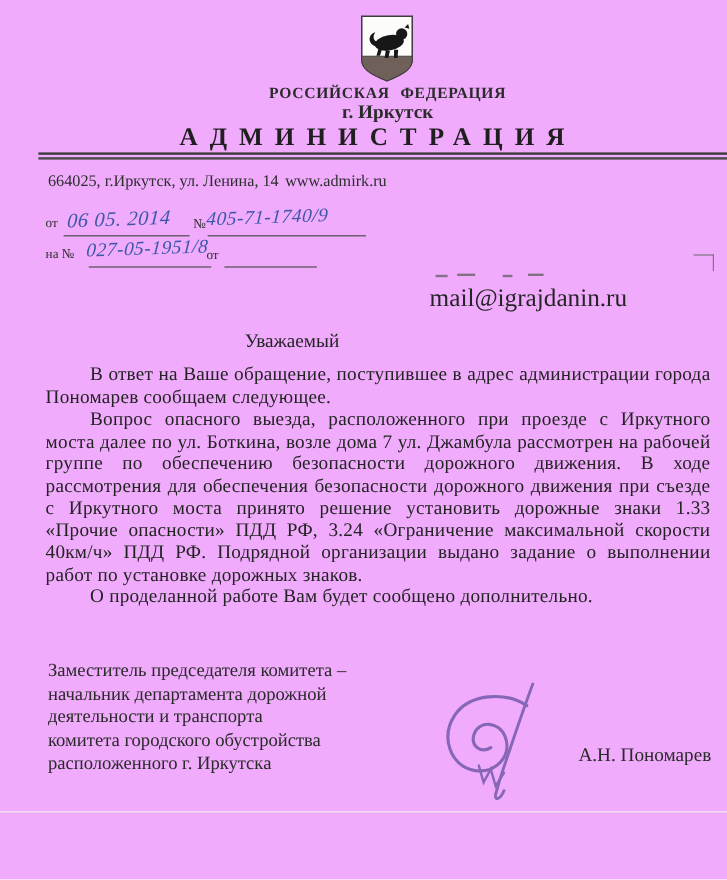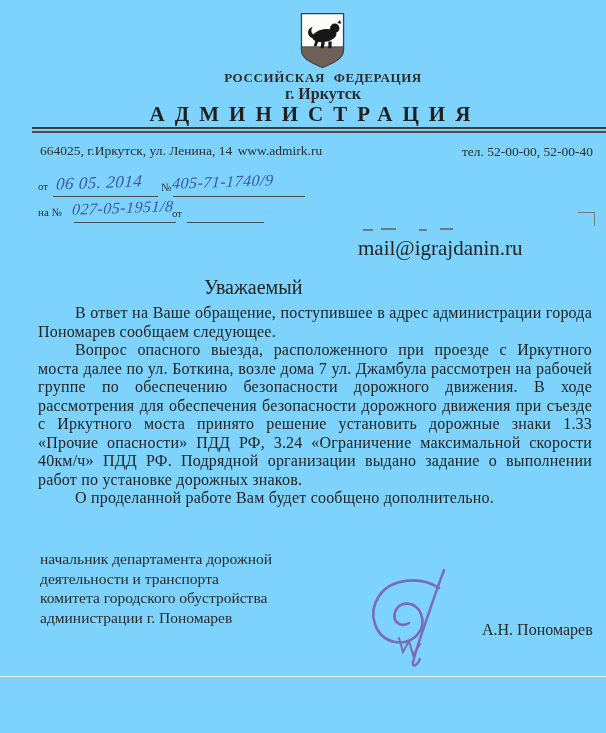--- a/index.html
+++ b/index.html
@@ -1,18 +1,18 @@
 <!DOCTYPE html>
 <html lang="ru"><head>
 <meta charset="utf-8">
 <style>
   html,body{margin:0;padding:0;background:#ffffff;}
   .page{
     position:relative;width:606px;height:733px;overflow:hidden;
-    background:#7dd3fc;color:#262626;
+    background:#f0abfc;color:#262626;
     font-family:"Liberation Serif", serif;
   }
   
   .emblem{position:absolute;left:300px;top:12px;width:45px;height:57px;}
   .country{position:absolute;left:173px;top:70px;width:300px;text-align:center;
     font-weight:bold;font-size:13px;letter-spacing:.6px;word-spacing:5px;color:#2b2b2b;}
   .city{position:absolute;left:173px;top:85px;width:300px;text-align:center;
     font-weight:bold;font-size:16px;color:#2b2b2b;}
   .org-title{position:absolute;left:40px;top:102px;width:530px;text-align:center;
     font-weight:bold;font-size:21px;letter-spacing:10px;padding-left:10px;color:#1f1f1f;}
@@ -25,21 +25,21 @@
   .reflabel{position:absolute;font-size:11px;color:#2e2e2e;}
   .u{position:absolute;height:1px;background:#4c4c4c;}
   .hand{position:absolute;font-style:italic;font-size:17px;letter-spacing:.5px;
     color:#3c57a8;transform:rotate(-2deg) skewX(-6deg);white-space:nowrap;}
   
   .corner{position:absolute;left:578px;top:212px;width:16px;height:13px;
     border-top:1px solid #777;border-right:1px solid #777;}
   .dash{position:absolute;height:2px;background:#5d5d5d;opacity:.75;}
   .email{position:absolute;left:358px;top:236px;font-size:21px;color:#242424;}
   
-  .salutation{position:absolute;left:204px;top:276px;font-size:20px;color:#242424;}
+  .salutation{position:absolute;left:204px;top:276px;font-size:16px;color:#242424;}
   .body{position:absolute;left:38px;top:304px;width:554px;}
   .body p{margin:0;text-indent:37px;text-align:justify;
     font-size:16px;line-height:18.5px;letter-spacing:.2px;color:#232323;}
   
   .signoff{position:absolute;left:40px;top:549px;width:310px;
     font-size:15.5px;line-height:19.5px;color:#2a2a2a;}
   .sig{position:absolute;left:347px;top:560px;width:130px;height:112px;}
   .signer{position:absolute;left:482px;top:621px;font-size:16px;color:#2a2a2a;}
   .scan-edge{position:absolute;left:0;top:676px;width:606px;height:1px;background:#efede7;}
 </style>
@@ -64,21 +64,20 @@
 
   <div class="country">РОССИЙСКАЯ ФЕДЕРАЦИЯ</div>
   <div class="city">г. Иркутск</div>
   <div class="org-title">АДМИНИСТРАЦИЯ</div>
   <div class="rule"></div>
 
   <div class="addr">
     <span>664025,  г.Иркутск, ул. Ленина, 14</span>
     <span class="site">www.admirk.ru</span>
   </div>
-  <div class="phone">тел. 52-00-00, 52-00-40</div>
 
   <span class="reflabel" style="left:38px;top:180px;">от</span>
   <span class="u" style="left:53px;top:196px;width:105px;"></span>
   <span class="hand" style="left:56px;top:173px;">06 05. 2014</span>
 
   <span class="reflabel" style="left:161px;top:181px;">№</span>
   <span class="u" style="left:173px;top:196px;width:132px;"></span>
   <span class="hand" style="left:172px;top:173px;font-size:16px;">405-71-1740/9</span>
 
   <span class="reflabel" style="left:38px;top:206px;">на №</span>
@@ -95,24 +94,25 @@
   <div class="email">mail@igrajdanin.ru</div>
 
   <div class="salutation">Уважаемый</div>
   <div class="body">
     <p>В ответ на Ваше обращение, поступившее в адрес администрации города Пономарев сообщаем следующее.</p>
     <p>Вопрос опасного выезда, расположенного при проезде с Иркутного моста далее по ул. Боткина, возле дома 7 ул. Джамбула рассмотрен на рабочей группе по обеспечению безопасности дорожного движения. В ходе рассмотрения для обеспечения безопасности дорожного движения при съезде с Иркутного моста принято решение установить дорожные знаки 1.33 «Прочие опасности» ПДД РФ, 3.24 «Ограничение максимальной скорости 40км/ч» ПДД РФ. Подрядной организации выдано задание о выполнении работ по установке дорожных знаков.</p>
     <p>О проделанной работе Вам будет сообщено дополнительно.</p>
   </div>
 
   <div class="signoff">
+    <div>Заместитель председателя комитета –</div>
     <div>начальник департамента дорожной</div>
     <div>деятельности и транспорта</div>
     <div>комитета городского обустройства</div>
-    <div>администрации г. Пономарев</div>
+    <div>расположенного г. Иркутска</div>
   </div>
 
   <svg class="sig" viewBox="0 0 130 112">
     <g fill="none" stroke="#7b5fae" stroke-linecap="round" opacity="0.9">
       <path d="M92,28 C74,16 44,18 32,36 C20,54 28,78 48,82 C66,85 80,70 74,54 C69,41 52,40 48,52 C45,62 54,68 62,63" stroke-width="2.6"></path>
       <path d="M97,10 C88,34 78,64 70,88 L66,102 C65,108 70,106 73,99" stroke-width="2.4"></path>
       <path d="M52,78 l4,14 l6,-11 l4,14 l7,-11" stroke-width="2"></path>
     </g>
   </svg>
 

